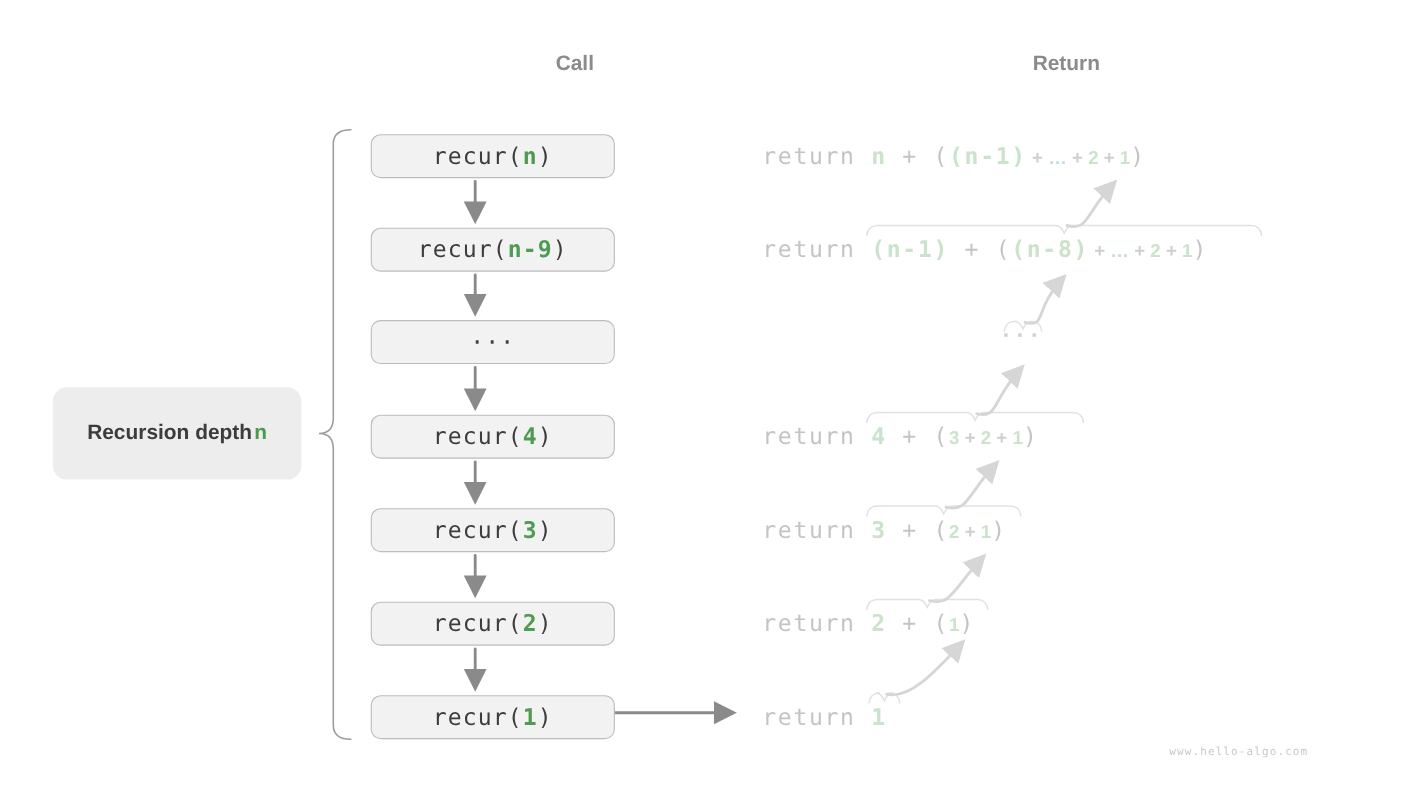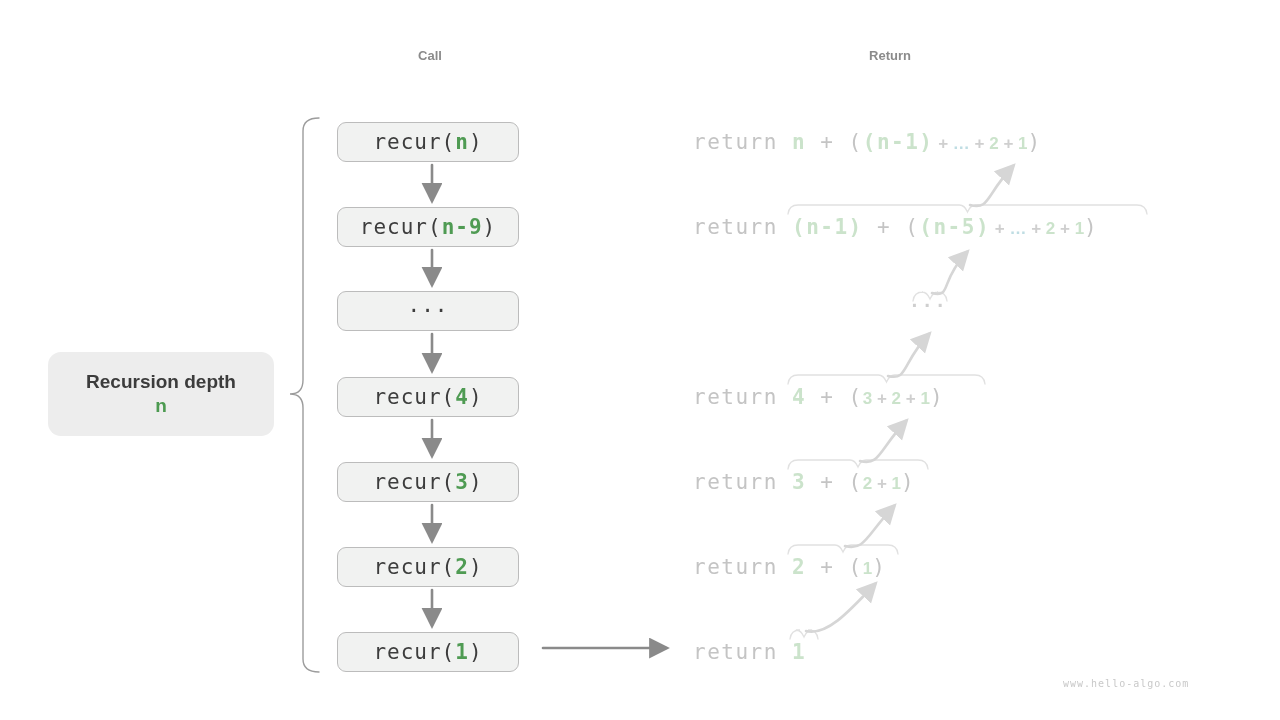--- a/index.html
+++ b/index.html
@@ -1,32 +1,32 @@
 <!DOCTYPE html>
 <html><head>
 <meta charset="utf-8">
 <style>
   html,body{margin:0;padding:0;background:#ffffff;width:1280px;height:720px;overflow:hidden;}
   #canvas{position:relative;width:1280px;height:720px;font-family:"Liberation Sans",sans-serif;}
-  .hdr{position:absolute;width:220px;text-align:center;font-size:13px;font-weight:bold;color:#8b8b8b;}
+  .hdr{position:absolute;width:220px;text-align:right;font-size:19px;font-weight:bold;color:#8b8b8b;}
   #svg-layer{position:absolute;left:0;top:0;width:1280px;height:720px;pointer-events:none;}
-  .call-box{position:absolute;left:337px;width:182px;height:40px;background:#f1f2f1;
+  .call-box{position:absolute;left:337px;width:222px;height:40px;background:#f1f2f1;
     border:1.5px solid #bcbcbc;border-radius:9px;display:flex;align-items:center;justify-content:center;
     box-sizing:border-box;}
   .code{font-family:"DejaVu Sans Mono",monospace;font-size:21px;color:#3d3d3d;letter-spacing:1px;}
   .code-green{font-family:"DejaVu Sans Mono",monospace;font-size:21px;color:#4f9b53;font-weight:bold;letter-spacing:1px;}
   .ret-row{position:absolute;height:32px;display:flex;align-items:baseline;white-space:pre;}
   .rg{font-family:"DejaVu Sans Mono",monospace;font-size:21px;line-height:32px;color:#c4c4c4;letter-spacing:1.5px;}
   .pg{font-family:"DejaVu Sans Mono",monospace;font-size:21px;line-height:32px;color:#cbe3cb;font-weight:bold;letter-spacing:1.5px;}
   .gs{font-family:"Liberation Sans",sans-serif;font-size:17px;color:#cfcfcf;font-weight:bold;}
   .ns{font-family:"Liberation Sans",sans-serif;font-size:17px;color:#cbe3cb;font-weight:bold;}
   .ts{font-family:"Liberation Sans",sans-serif;font-size:17px;color:#bfdde3;font-weight:bold;}
   .dots{font-family:"DejaVu Sans Mono",monospace;font-size:18px;color:#cfcfcf;font-weight:bold;letter-spacing:2px;}
   #depth-box{position:absolute;left:48px;top:352px;width:226px;height:84px;background:#ededed;border-radius:13px;
-    display:flex;flex-direction:column;align-items:center;justify-content:center;gap:2px;}
+    display:flex;flex-direction:row;align-items:center;justify-content:center;gap:2px;}
   #depth-title{font-size:19px;font-weight:bold;color:#3c3c3c;}
   #depth-value{font-size:19px;font-weight:bold;color:#4c9a50;}
   #trigger-label{position:absolute;left:508px;top:596px;width:205px;text-align:center;
     font-size:17px;font-weight:bold;color:#7a7a7a;}
   #watermark{position:absolute;left:1063px;top:678px;font-family:"DejaVu Sans Mono",monospace;
     font-size:10px;color:#c9c9c9;letter-spacing:1px;}
 </style>
 </head>
 <body>
 
@@ -106,21 +106,21 @@
         <span class="code">)</span>
       </div>
       <div class="call-box" style="top: 632px;">
         <span class="code">recur(</span>
         <span class="code-green">1</span>
         <span class="code">)</span>
       </div>
     </div>
   <div id="return-column">
       <div class="ret-row" style="left: 693px; top: 126px;"><span class="rg">return </span><span class="pg">n</span><span class="rg"> + (</span><span class="pg">(n-1)</span><span class="gs"> + </span><span class="ts">…</span><span class="gs"> + </span><span class="ns">2</span><span class="gs"> + </span><span class="ns">1</span><span class="rg">)</span></div>
-      <div class="ret-row" style="left: 693px; top: 211px;"><span class="rg">return </span><span class="pg">(n-1)</span><span class="rg"> + (</span><span class="pg">(n-5)</span><span class="gs"> + </span><span class="ts">…</span><span class="gs"> + </span><span class="ns">2</span><span class="gs"> + </span><span class="ns">1</span><span class="rg">)</span></div>
+      <div class="ret-row" style="left: 693px; top: 211px;"><span class="rg">return </span><span class="pg">(n-1)</span><span class="rg"> + (</span><span class="pg">(n-8)</span><span class="gs"> + </span><span class="ts">…</span><span class="gs"> + </span><span class="ns">2</span><span class="gs"> + </span><span class="ns">1</span><span class="rg">)</span></div>
       <div class="ret-row" style="left: 909px; top: 295px;"><span class="dots">···</span></div>
       <div class="ret-row" style="left: 693px; top: 381px;"><span class="rg">return </span><span class="pg">4</span><span class="rg"> + (</span><span class="ns">3</span><span class="gs"> + </span><span class="ns">2</span><span class="gs"> + </span><span class="ns">1</span><span class="rg">)</span></div>
       <div class="ret-row" style="left: 693px; top: 466px;"><span class="rg">return </span><span class="pg">3</span><span class="rg"> + (</span><span class="ns">2</span><span class="gs"> + </span><span class="ns">1</span><span class="rg">)</span></div>
       <div class="ret-row" style="left: 693px; top: 551px;"><span class="rg">return </span><span class="pg">2</span><span class="rg"> + (</span><span class="ns">1</span><span class="rg">)</span></div>
       <div class="ret-row" style="left: 693px; top: 636px;"><span class="rg">return </span><span class="pg">1</span></div>
     </div>
 
   <div id="depth-box">
     <div id="depth-title">Recursion depth</div>
     <div id="depth-value">n</div>

